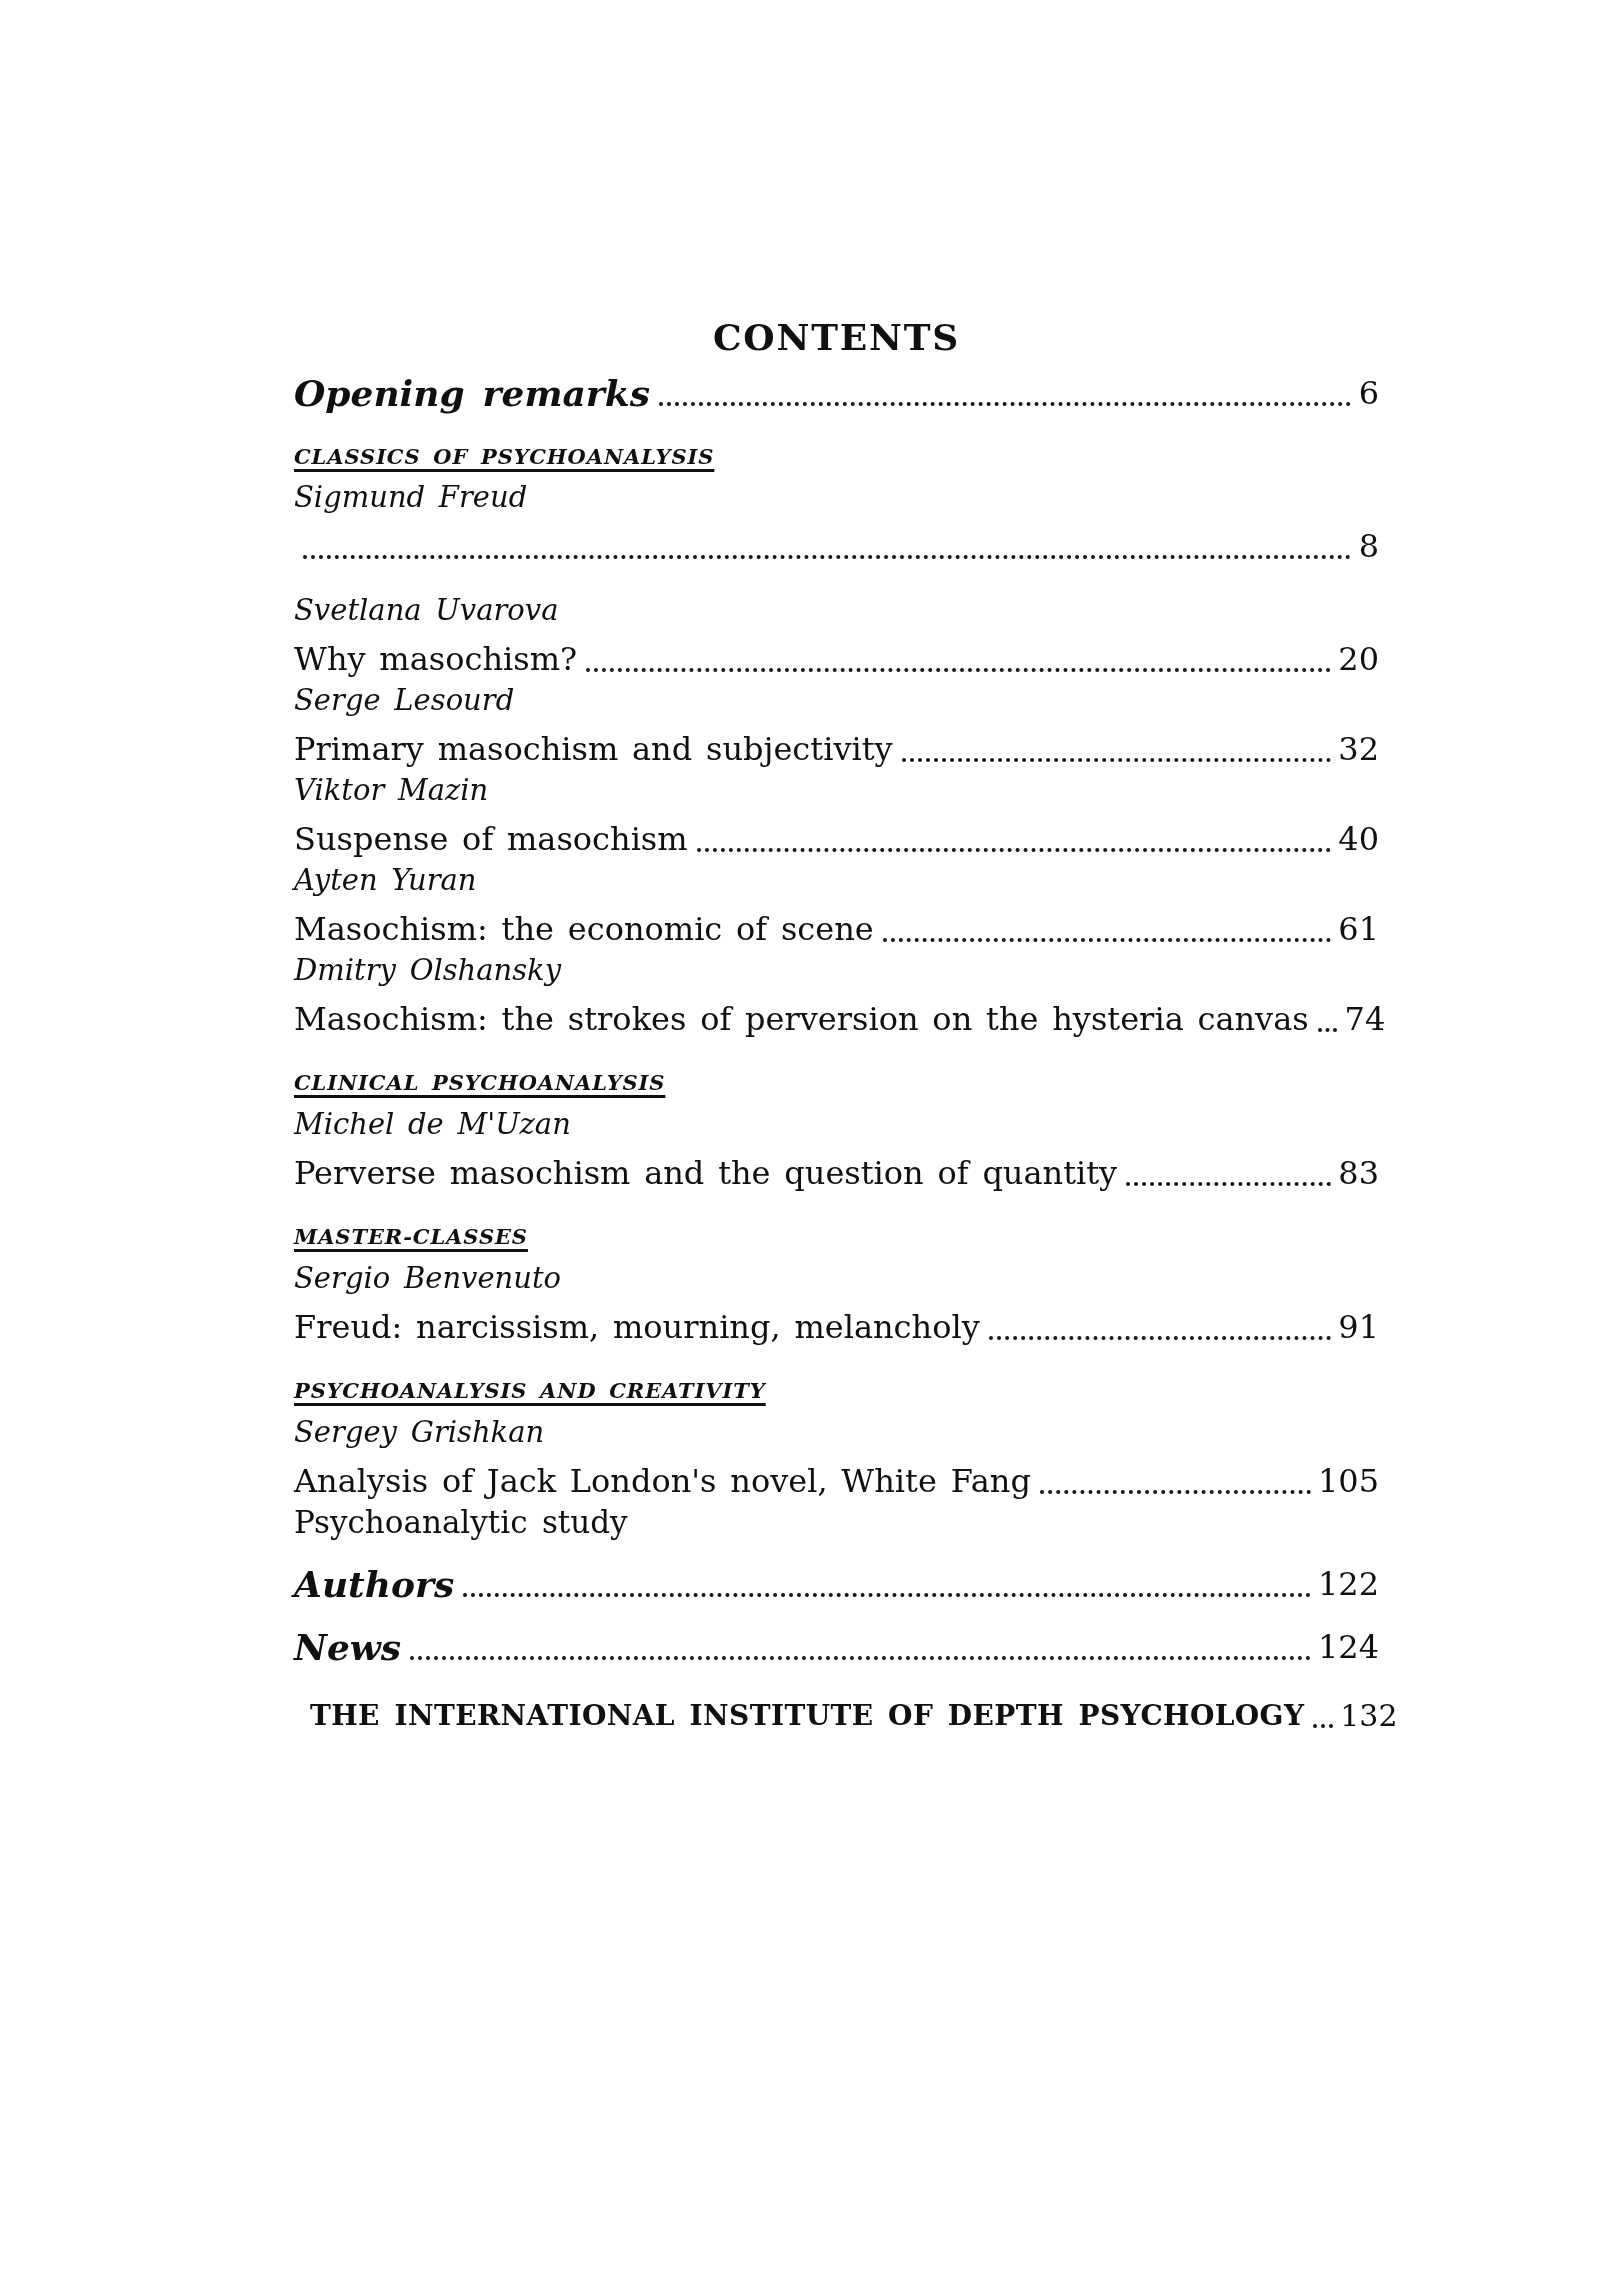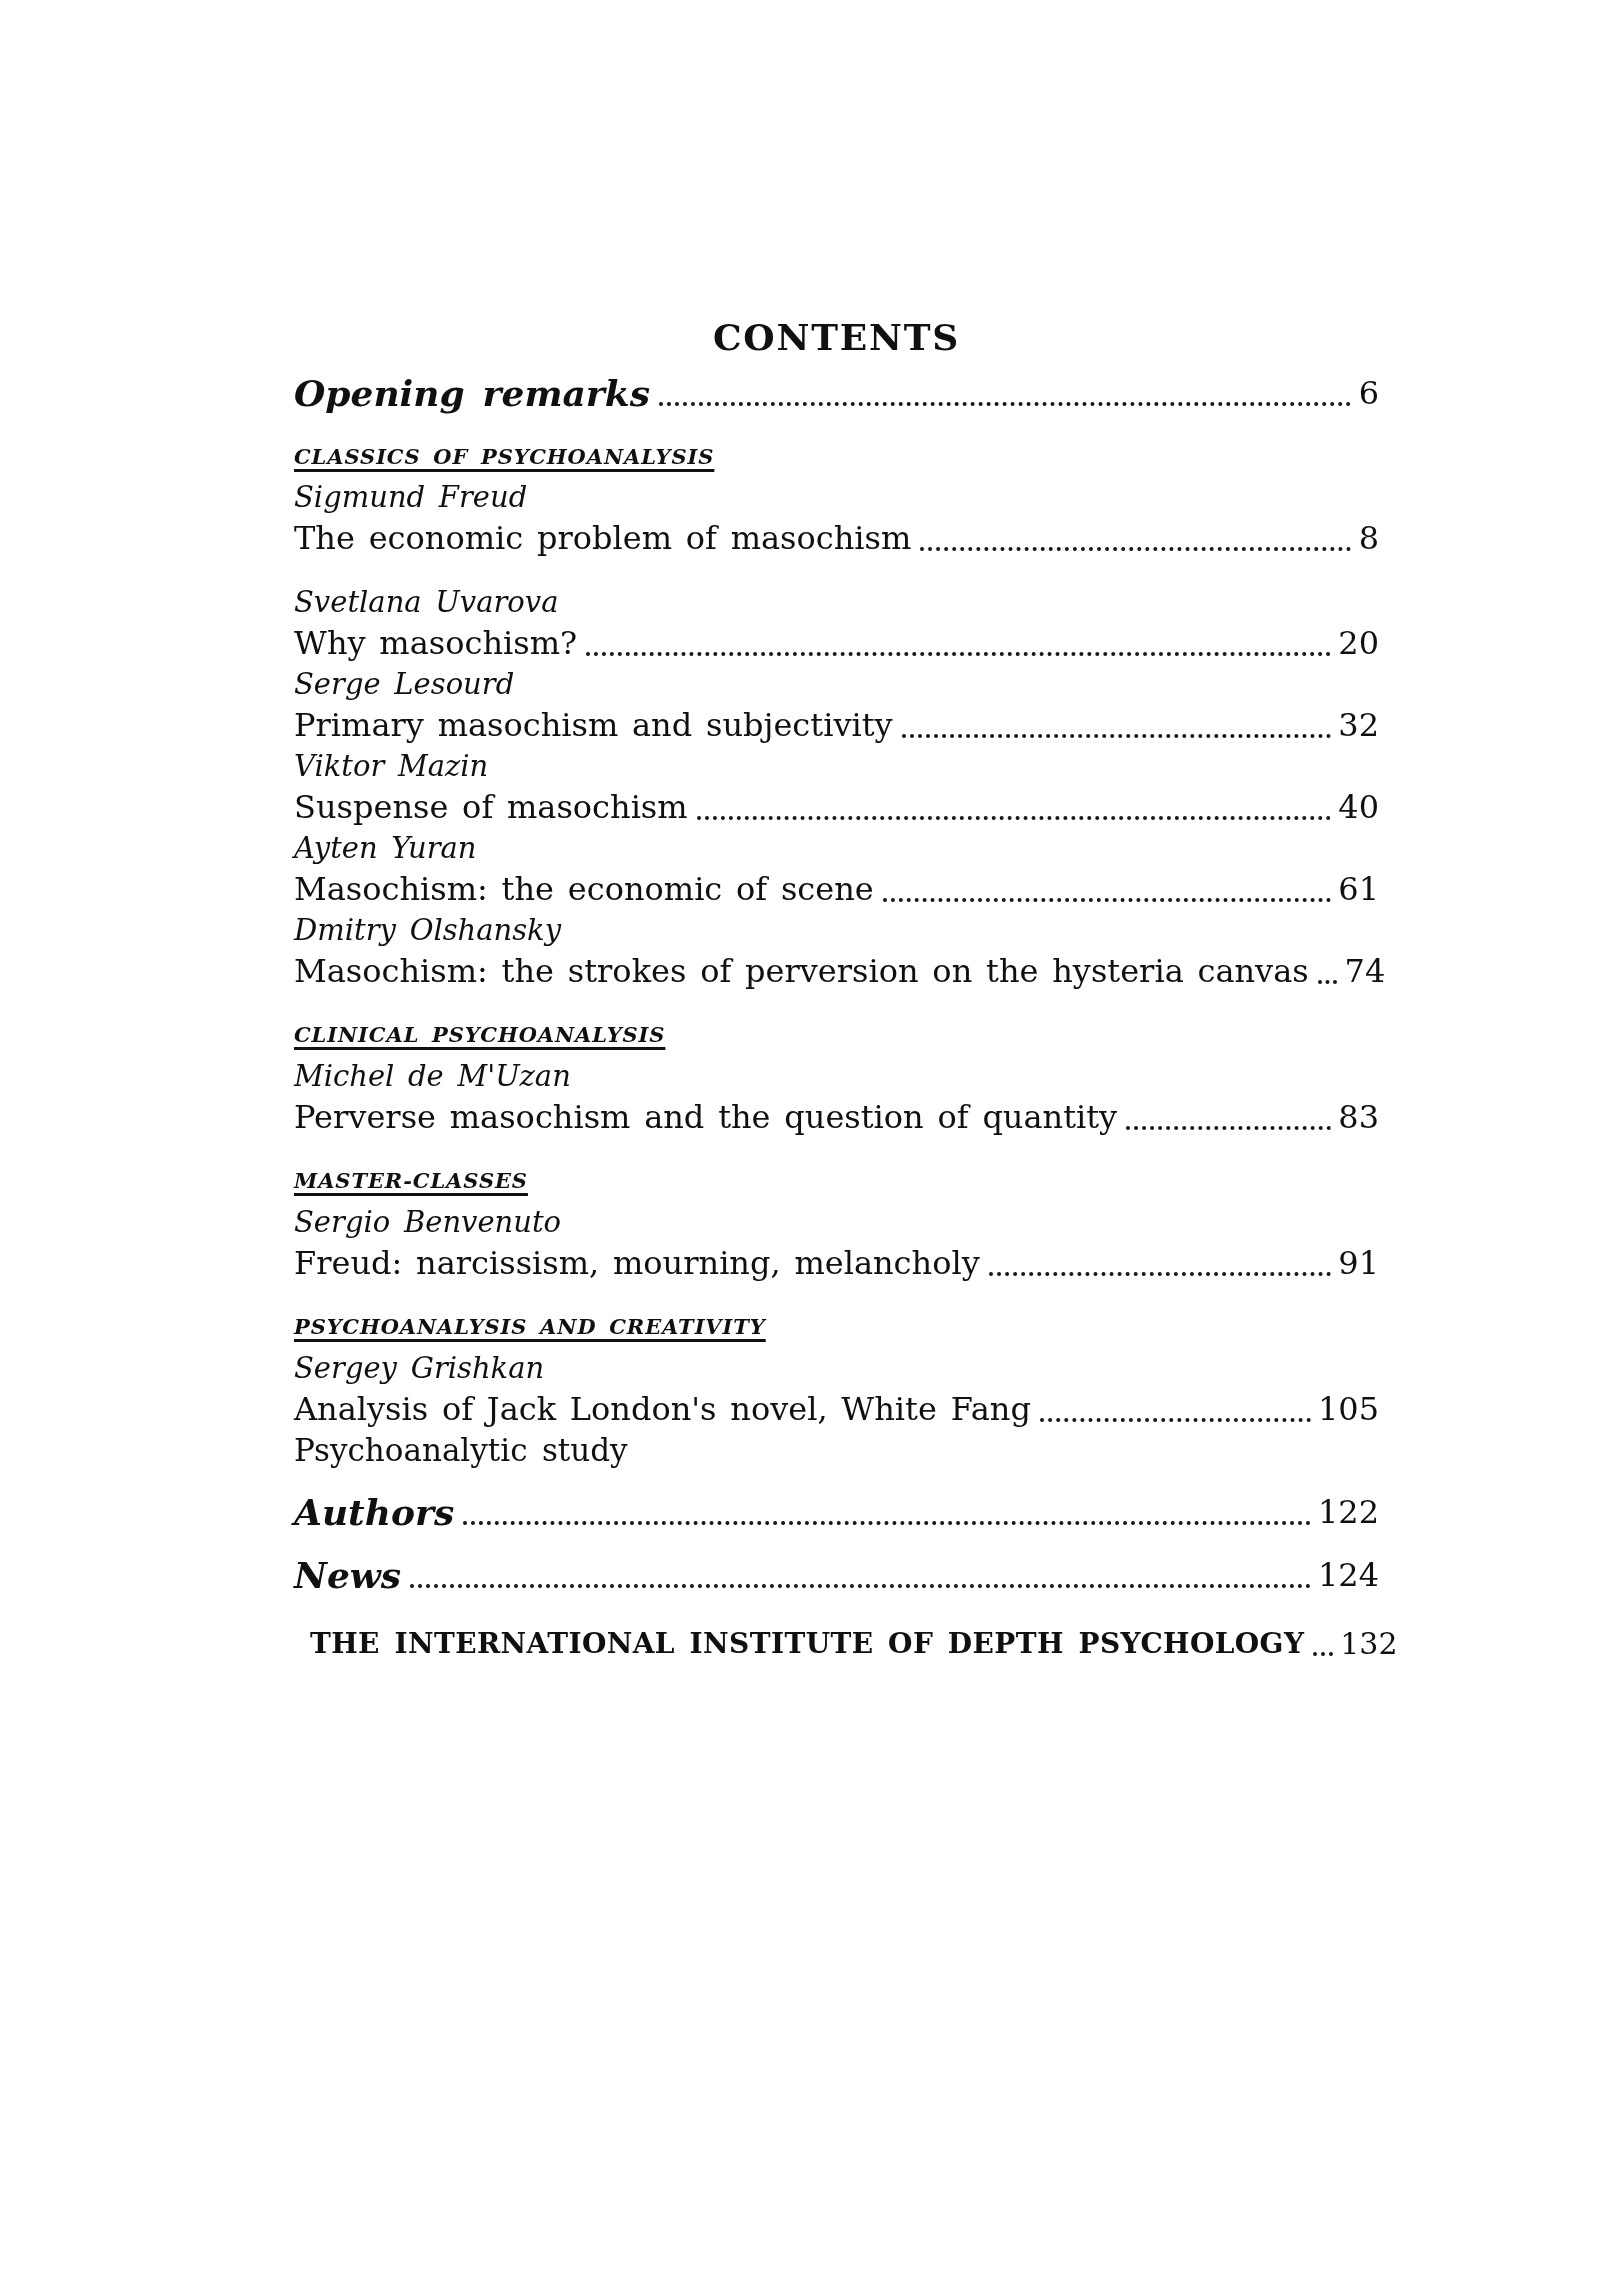--- a/index.html
+++ b/index.html
@@ -32,20 +32,21 @@
     font-weight: bold;
     letter-spacing: 1.8px;
   }
   
   .toc-row {
     display: flex;
     align-items: flex-end;
     font-size: 32px;
     line-height: 41px;
     word-spacing: 3.6px;
+    margin-top: 8px;
   }
   .toc-row .dots {
     flex: 1 1 19.7px;
     min-width: 19.7px;
     border-bottom: 4.5px dotted #161616;
     margin: 0 7.2px 8px 9px;
   }
   .pagenum {
     font-size: 32px;
     line-height: 41px;
@@ -108,21 +109,20 @@
     <div class="toc-row lead-row opening-row">
       <span class="row-label">Opening remarks</span>
       <span class="dots"></span>
       <span class="pagenum">6</span>
     </div>
 
     <div class="section">
       <h2 class="section-header">CLASSICS OF PSYCHOANALYSIS</h2>
       <div class="author-line">Sigmund Freud</div>
       <div class="toc-row">
-        <span class="entry-title">The economic problem of masochism</span>
         <span class="dots"></span>
         <span class="pagenum">8</span>
       </div>
     </div>
 
     <div class="section">
 
       <div class="author-line">Svetlana Uvarova</div>
       <div class="toc-row">
         <span class="entry-title">Why masochism?</span>

